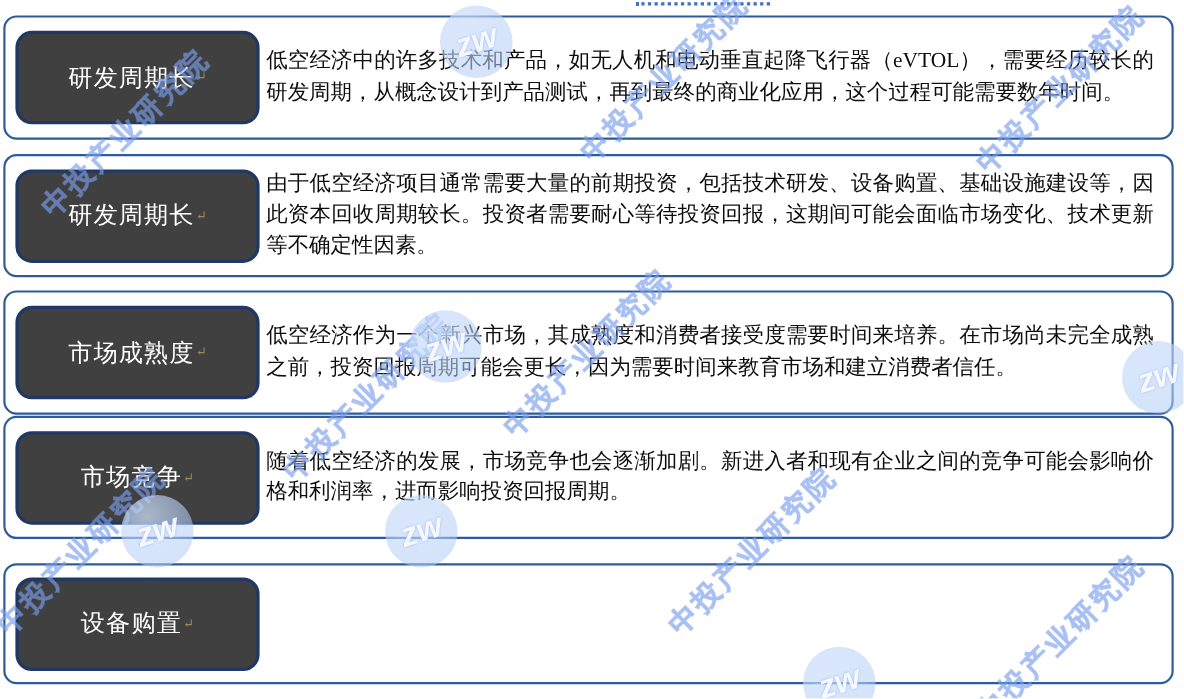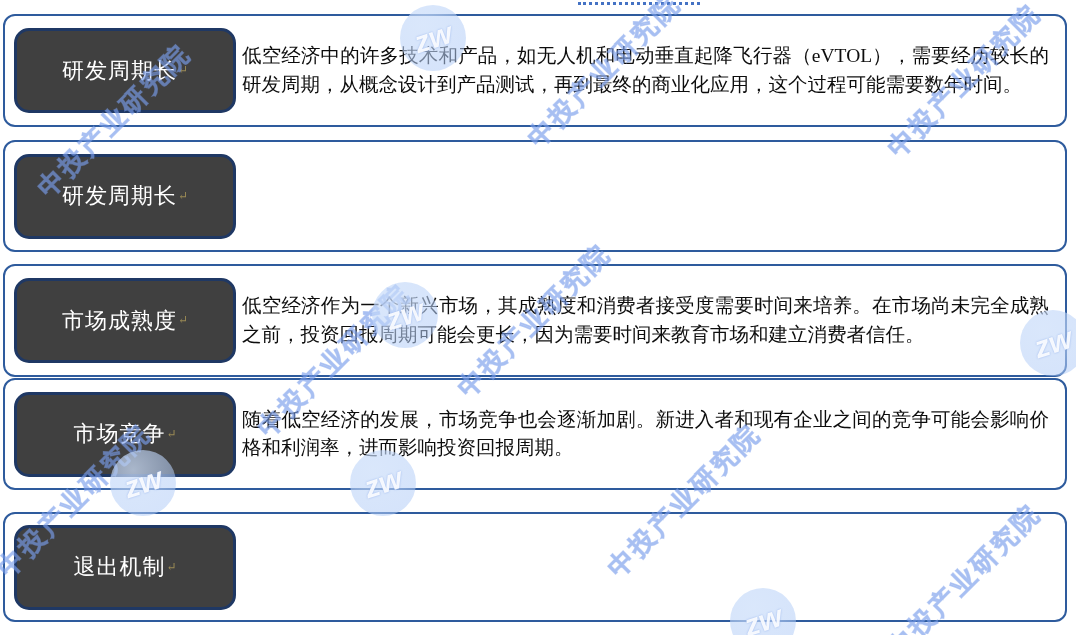--- a/index.html
+++ b/index.html
@@ -123,41 +123,42 @@
       <span class="para-mark">↵</span>
     </div>
     <div class="desc">低空经济中的许多技术和产品，如无人机和电动垂直起降飞行器（eVTOL），需要经历较长的研发周期，从概念设计到产品测试，再到最终的商业化应用，这个过程可能需要数年时间。</div>
   </div>
 
   <div class="row row-2">
     <div class="label-box">
       <span class="label-text">研发周期长</span>
       <span class="para-mark">↵</span>
     </div>
+    <div class="desc">由于低空经济项目通常需要大量的前期投资，包括技术研发、设备购置、基础设施建设等，因此资本回收周期较长。投资者需要耐心等待投资回报，这期间可能会面临市场变化、技术更新等不确定性因素。</div>
   </div>
 
   <div class="row row-3">
     <div class="label-box">
       <span class="label-text">市场成熟度</span>
       <span class="para-mark">↵</span>
     </div>
     <div class="desc">低空经济作为一个新兴市场，其成熟度和消费者接受度需要时间来培养。在市场尚未完全成熟之前，投资回报周期可能会更长，因为需要时间来教育市场和建立消费者信任。</div>
   </div>
 
   <div class="row row-4">
     <div class="label-box">
       <span class="label-text">市场竞争</span>
       <span class="para-mark">↵</span>
     </div>
     <div class="desc">随着低空经济的发展，市场竞争也会逐渐加剧。新进入者和现有企业之间的竞争可能会影响价格和利润率，进而影响投资回报周期。</div>
   </div>
 
   <div class="row row-5">
     <div class="label-box">
-      <span class="label-text">退出机制</span>
+      <span class="label-text">设备购置</span>
       <span class="para-mark">↵</span>
     </div>
   </div>
 
   <span class="wm-text" style="left:30px;  top:180px;">中投产业研究院</span>
   <span class="wm-text" style="left:520px; top:130px;">中投产业研究院</span>
   <span class="wm-text" style="left:880px; top:140px;">中投产业研究院</span>
   <span class="wm-text" style="left:250px; top:420px;">中投产业研究院</span>
   <span class="wm-text" style="left:-10px; top:560px;">中投产业研究院</span>
   <span class="wm-text" style="left:600px; top:560px;">中投产业研究院</span>

